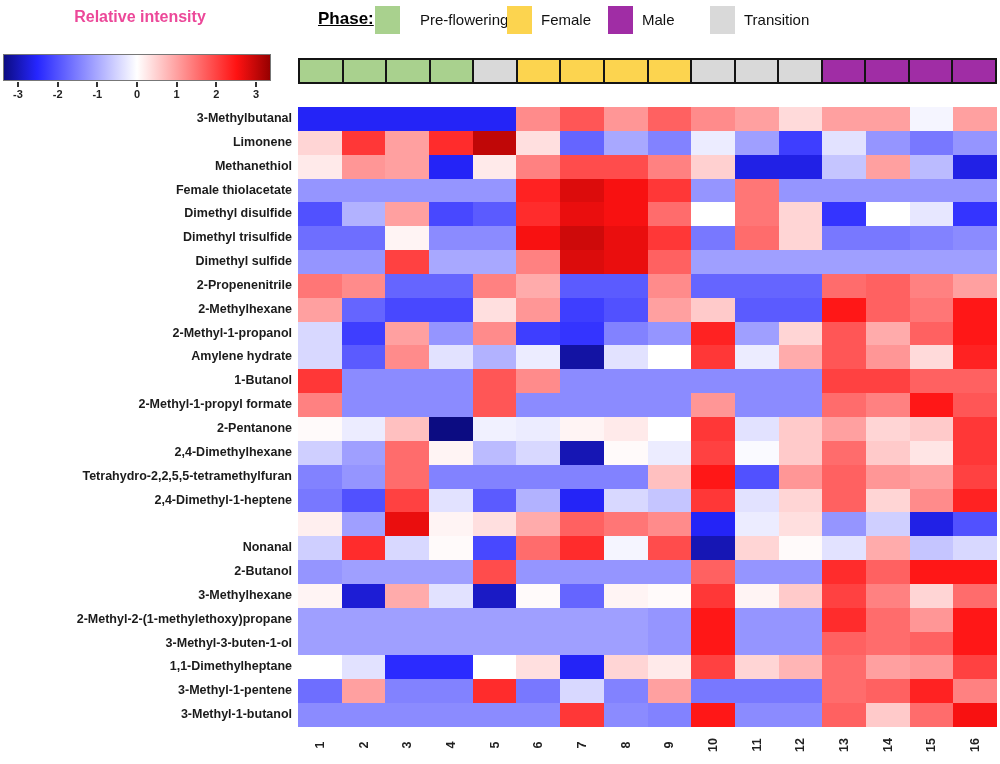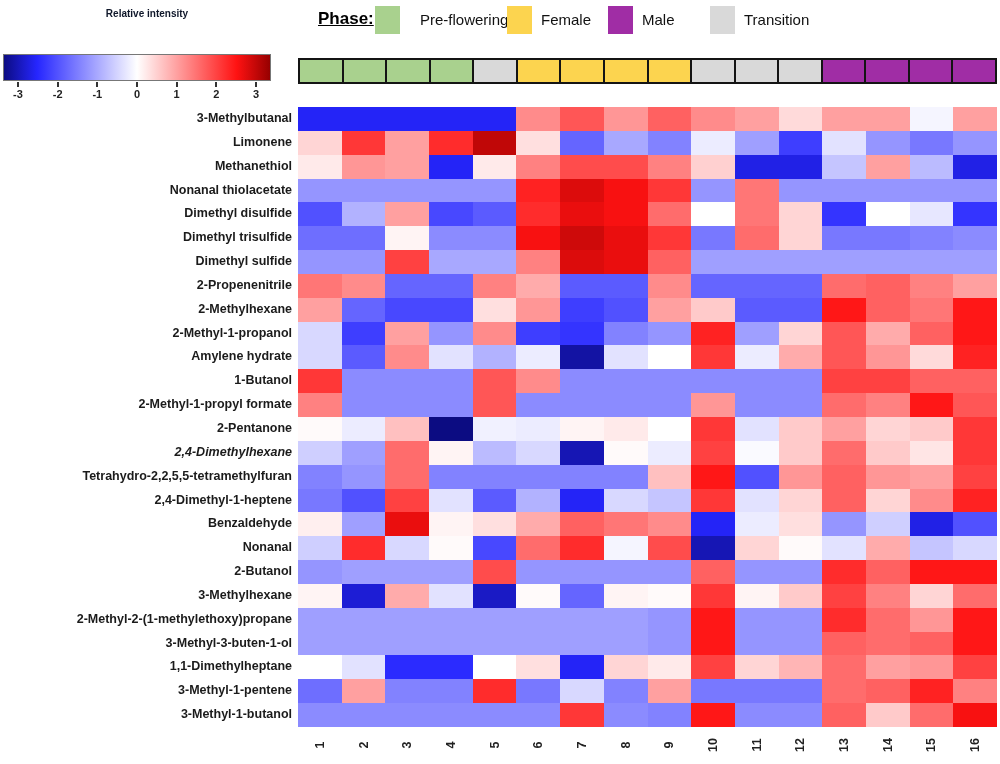--- a/index.html
+++ b/index.html
@@ -1,21 +1,21 @@
 <!DOCTYPE html>
 <html><head>
 <meta charset="utf-8">
 <style>
   html,body{margin:0;padding:0;background:#fff;}
   .stage{position:relative;width:1000px;height:764px;background:#fff;overflow:hidden;
          font-family:"Liberation Sans",sans-serif;color:#1a1a1a;}
 
   
-  .cb-title{position:absolute;left:13px;top:8px;width:268px;text-align:center;
-            font-size:10px;font-weight:600;color:#0f172a;}
+  .cb-title{position:absolute;left:6px;top:8px;width:268px;text-align:center;
+            font-size:16px;font-weight:600;color:#ec4899;}
   .cb-bar{position:absolute;left:3px;top:54px;width:268px;height:27px;border:1px solid #777;box-sizing:border-box;}
   .cb-ticks{position:absolute;left:3px;top:82px;width:268px;height:22px;}
   .cb-tick-mark{position:absolute;top:0;width:2px;height:5px;background:#333;}
   .cb-tick-label{position:absolute;top:6px;width:26px;text-align:center;
                  font-size:11px;font-weight:700;color:#222;}
 
   
   .phase-title{position:absolute;left:318px;top:9px;font-size:17px;font-weight:700;
                text-decoration:underline;color:#000;}
   .phase-item{position:absolute;top:5px;display:flex;align-items:center;gap:9px;height:30px;}
@@ -100,35 +100,34 @@
       <div class="phase-cell" title="Male" style="background: rgb(160, 45, 165);"></div>
       <div class="phase-cell" title="Male" style="background: rgb(160, 45, 165);"></div>
       <div class="phase-cell" title="Male" style="background: rgb(160, 45, 165);"></div>
       <div class="phase-cell" title="Male" style="background: rgb(160, 45, 165);"></div>
     </div>
 
   <div class="row-labels" id="row-labels">
       <div class="row-label" style="top: 0px; height: 23.8462px; line-height: 23.8462px;">3-Methylbutanal</div>
       <div class="row-label" style="top: 23.8462px; height: 23.8462px; line-height: 23.8462px;">Limonene</div>
       <div class="row-label" style="top: 47.6923px; height: 23.8462px; line-height: 23.8462px;">Methanethiol</div>
-      <div class="row-label" style="top: 71.5385px; height: 23.8462px; line-height: 23.8462px;">Nonanal thiolacetate</div>
+      <div class="row-label" style="top: 71.5385px; height: 23.8462px; line-height: 23.8462px;">Female thiolacetate</div>
       <div class="row-label" style="top: 95.3846px; height: 23.8462px; line-height: 23.8462px;">Dimethyl disulfide</div>
       <div class="row-label" style="top: 119.231px; height: 23.8462px; line-height: 23.8462px;">Dimethyl trisulfide</div>
       <div class="row-label" style="top: 143.077px; height: 23.8462px; line-height: 23.8462px;">Dimethyl sulfide</div>
       <div class="row-label" style="top: 166.923px; height: 23.8462px; line-height: 23.8462px;">2-Propenenitrile</div>
       <div class="row-label" style="top: 190.769px; height: 23.8462px; line-height: 23.8462px;">2-Methylhexane</div>
       <div class="row-label" style="top: 214.615px; height: 23.8462px; line-height: 23.8462px;">2-Methyl-1-propanol</div>
       <div class="row-label" style="top: 238.462px; height: 23.8462px; line-height: 23.8462px;">Amylene hydrate</div>
       <div class="row-label" style="top: 262.308px; height: 23.8462px; line-height: 23.8462px; padding-left: 48px;">1-Butanol</div>
       <div class="row-label" style="top: 286.154px; height: 23.8462px; line-height: 23.8462px;">2-Methyl-1-propyl formate</div>
       <div class="row-label" style="top: 310px; height: 23.8462px; line-height: 23.8462px;">2-Pentanone</div>
-      <div class="row-label" style="top: 333.846px; height: 23.8462px; line-height: 23.8462px; font-style: italic;">2,4-Dimethylhexane</div>
+      <div class="row-label" style="top: 333.846px; height: 23.8462px; line-height: 23.8462px;">2,4-Dimethylhexane</div>
       <div class="row-label" style="top: 357.692px; height: 23.8462px; line-height: 23.8462px;">Tetrahydro-2,2,5,5-tetramethylfuran</div>
       <div class="row-label" style="top: 381.538px; height: 23.8462px; line-height: 23.8462px;">2,4-Dimethyl-1-heptene</div>
-      <div class="row-label" style="top: 405.385px; height: 23.8462px; line-height: 23.8462px;">Benzaldehyde</div>
       <div class="row-label" style="top: 429.231px; height: 23.8462px; line-height: 23.8462px;">Nonanal</div>
       <div class="row-label" style="top: 453.077px; height: 23.8462px; line-height: 23.8462px;">2-Butanol</div>
       <div class="row-label" style="top: 476.923px; height: 23.8462px; line-height: 23.8462px;">3-Methylhexane</div>
       <div class="row-label" style="top: 500.769px; height: 23.8462px; line-height: 23.8462px;">2-Methyl-2-(1-methylethoxy)propane</div>
       <div class="row-label" style="top: 524.615px; height: 23.8462px; line-height: 23.8462px;">3-Methyl-3-buten-1-ol</div>
       <div class="row-label" style="top: 548.462px; height: 23.8462px; line-height: 23.8462px;">1,1-Dimethylheptane</div>
       <div class="row-label" style="top: 572.308px; height: 23.8462px; line-height: 23.8462px;">3-Methyl-1-pentene</div>
       <div class="row-label" style="top: 596.154px; height: 23.8462px; line-height: 23.8462px;">3-Methyl-1-butanol</div>
     </div>
   <div class="heatmap" id="heatmap">

